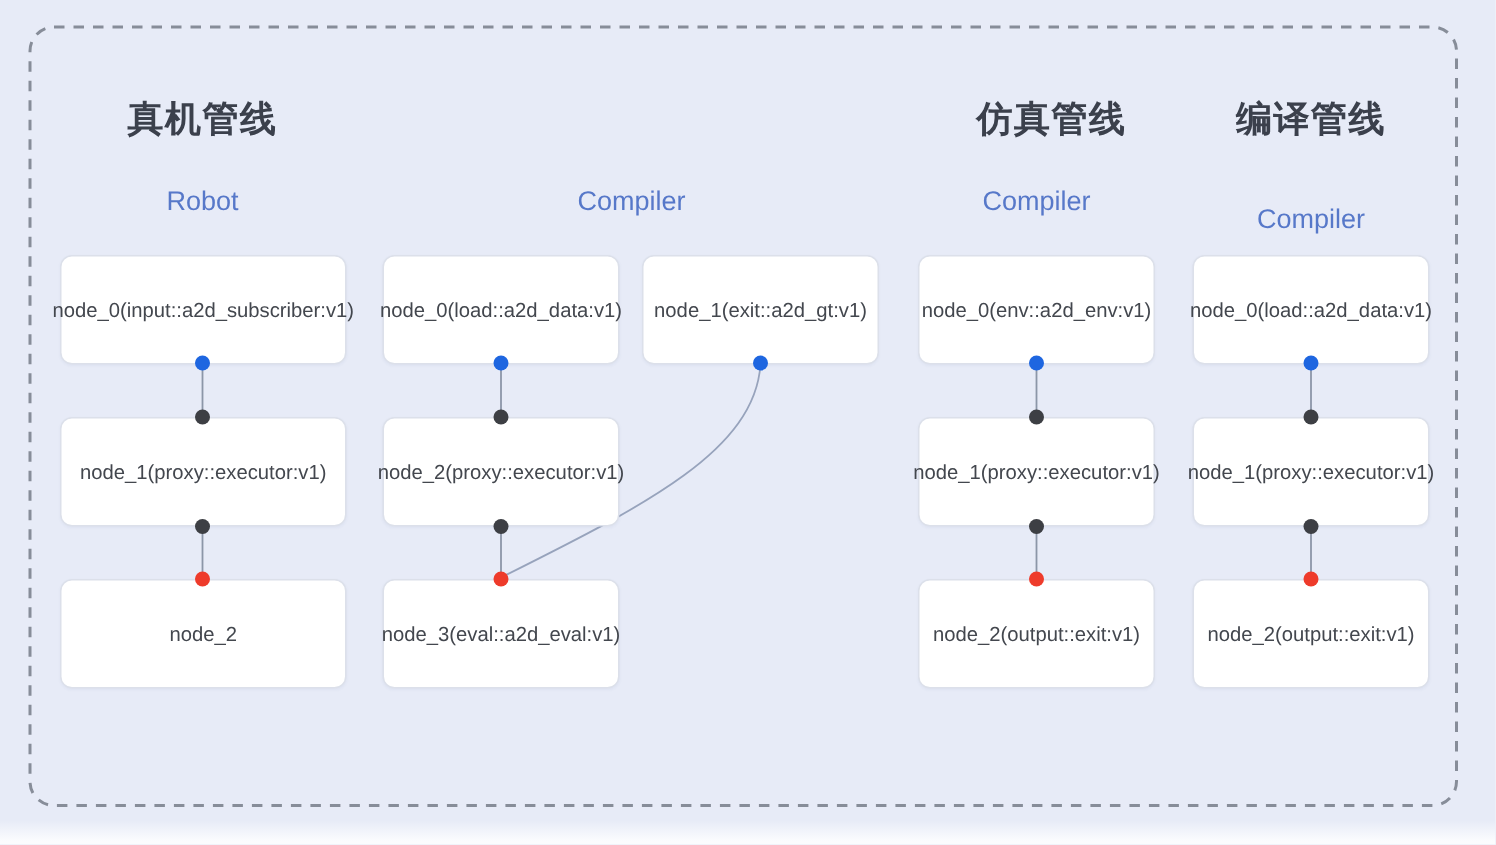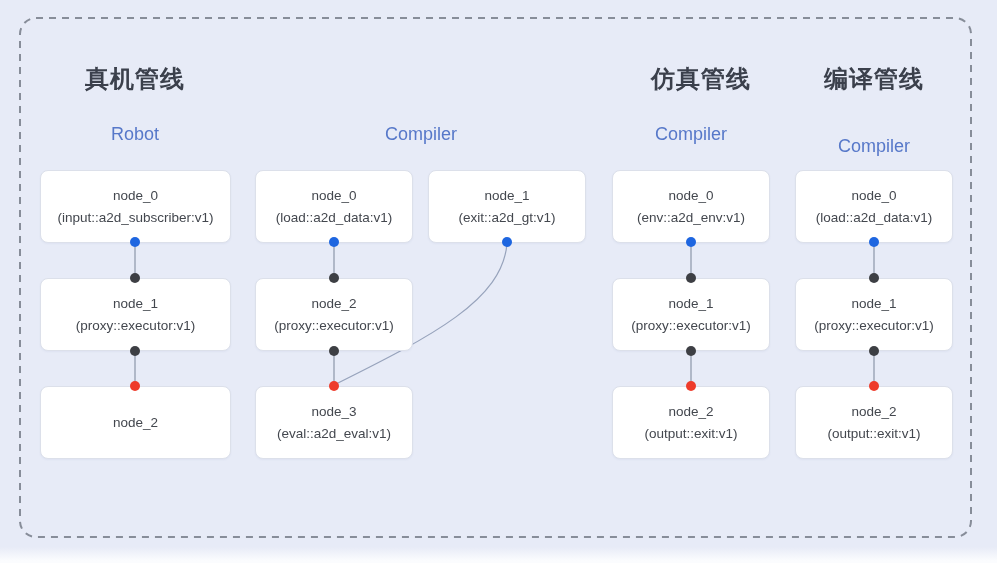--- a/index.html
+++ b/index.html
@@ -40,21 +40,21 @@
     z-index: 2;
   }
 
   .node-box {
     position: absolute;
     box-sizing: border-box;
     background: #ffffff;
     border: 1px solid #dce0ea;
     border-radius: 8px;
     display: flex;
-    flex-direction: column;
+    flex-direction: row;
     align-items: center;
     justify-content: center;
     z-index: 2;
     box-shadow: 0 1px 2px rgba(60,80,140,0.05);
   }
   .node-name {
     font-size: 13.5px;
     color: #43474e;
     line-height: 22px;
     white-space: nowrap;

